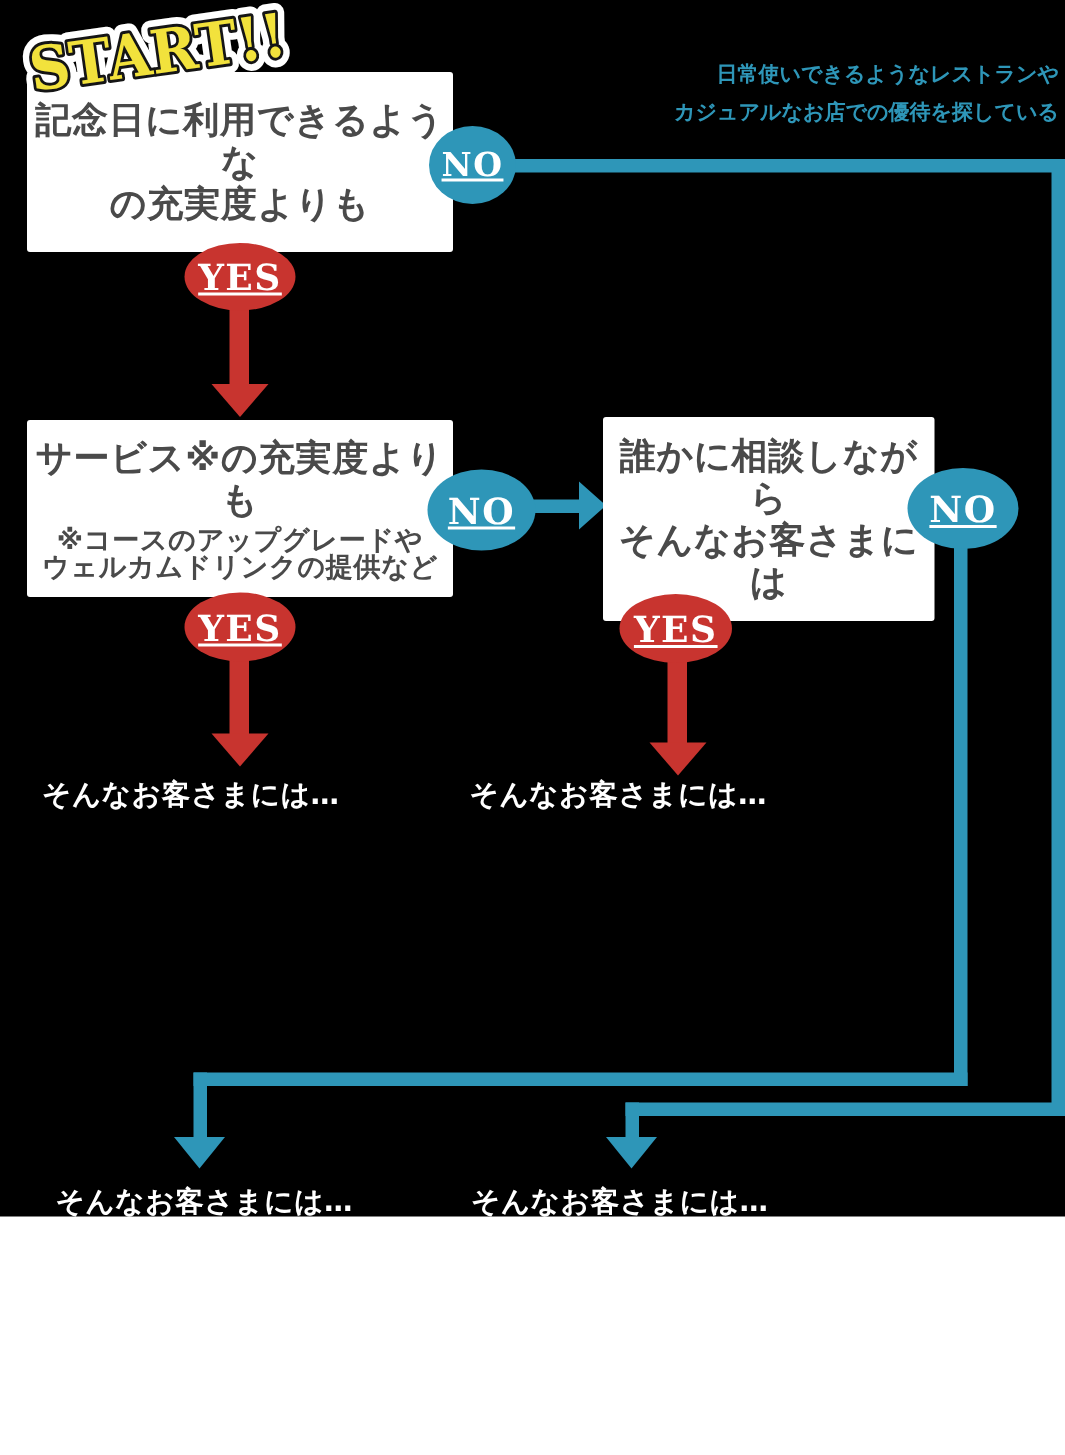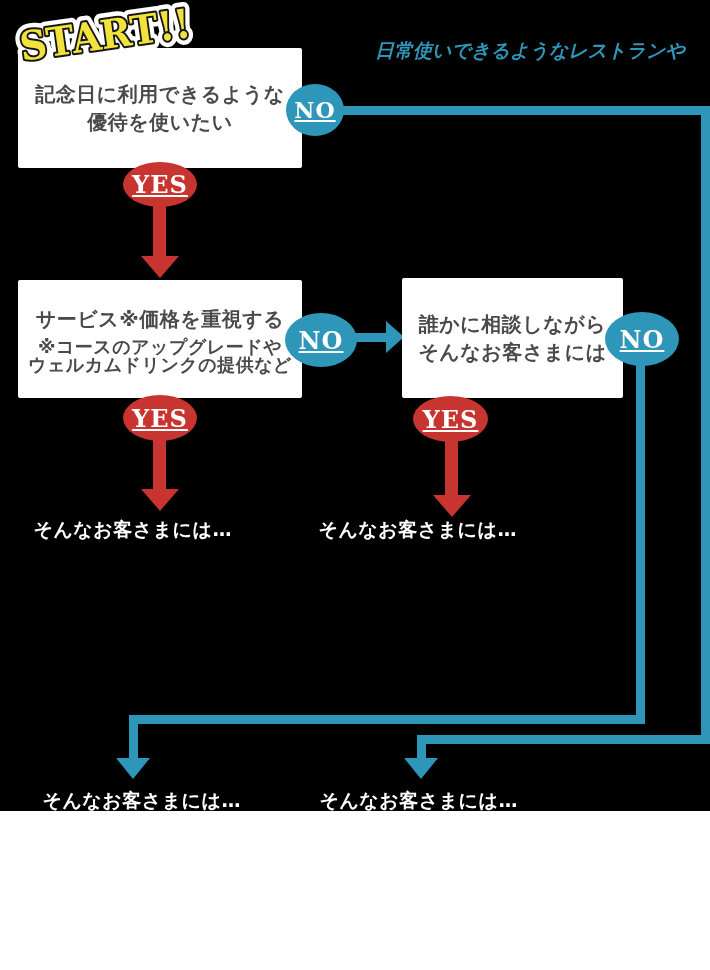--- a/index.html
+++ b/index.html
@@ -40,21 +40,21 @@
     background: #ffffff;
     border-radius: 2px;
     color: var(--box-text);
     display: flex;
     flex-direction: column;
     justify-content: center;
     align-items: center;
     text-align: center;
     font-weight: 600;
   }
-  .qline { font-size: 20px; line-height: 28px; letter-spacing: 0.5px; }
+  .qline { font-size: 24px; line-height: 28px; letter-spacing: 0.5px; }
   .qnote { font-size: 14px; line-height: 18px; letter-spacing: 0.5px; margin-top: 5px; }
   .qnote-line { font-size: 18px; line-height: 18px; }
   
   .bubble {
     position: absolute;
     border-radius: 50%;
     color: #ffffff;
     display: flex;
     align-items: center;
     justify-content: center;
@@ -87,33 +87,32 @@
     position: absolute; width: 0; height: 0;
     border-top: 16px solid transparent;
     border-bottom: 16px solid transparent;
     border-left: 18px solid var(--blue);
   }
   
   .branch-text {
     position: absolute;
     left: 354px; top: 38px;
     width: 352px;
-    text-align: center;
+    text-align: right;
     color: var(--blue);
     font-weight: bold;
-    font-size: 19px;
+    font-size: 14px;
     line-height: 25px;
     letter-spacing: 0px;
-    font-style: italic;
   }
   
   .result-text {
     position: absolute;
     width: 204px;
-    text-align: right;
+    text-align: left;
     color: #ffffff;
     font-weight: bold;
     font-size: 19px;
     letter-spacing: 0.5px;
     white-space: nowrap;
   }
 </style>
 </head>
 <body>
 
@@ -138,51 +137,52 @@
   <div class="arrowhead-down-red" style="left:141px; top:256px;"></div>
 
   <div class="vline red-line" style="left:153px; top:438px; width:13px; height:52px;"></div>
   <div class="arrowhead-down-red" style="left:141px; top:489px;"></div>
 
   <div class="vline red-line" style="left:445px; top:440px; width:13px; height:56px;"></div>
   <div class="arrowhead-down-red" style="left:433px; top:495px;"></div>
 
   <div class="qbox" style="left:18px; top:48px; width:284px; height:120px;">
     <div class="qline">記念日に利用できるような</div>
-    <div class="qline">優待を使いたい</div>
+    <div class="qline">の充実度よりも</div>
   </div>
 
   <div class="qbox" style="left:18px; top:280px; width:284px; height:118px;">
-    <div class="qline">サービス※価格を重視する</div>
+    <div class="qline">サービス※の充実度よりも</div>
     <div class="qnote">
       <div class="qnote-line">※コースのアップグレードや</div>
       <div class="qnote-line">ウェルカムドリンクの提供など</div>
     </div>
   </div>
 
-  <div class="qbox" style="left:402px; top:278px; width:221px; height:120px;">
+  <div class="qbox" style="left:402px; top:278px; width:221px; height:136px;">
     <div class="qline">誰かに相談しながら</div>
     <div class="qline">そんなお客さまには</div>
   </div>
 
   <div class="start-wrap">
     <svg viewBox="0 0 215 80">
       <text class="start-outline-text" x="105" y="52" text-anchor="middle" textLength="172" lengthAdjust="spacingAndGlyphs">START!!</text>
       <text class="start-main-text" x="105" y="52" text-anchor="middle" textLength="172" lengthAdjust="spacingAndGlyphs">START!!</text>
     </svg>
   </div>
 
   <div class="bubble no" style="left:286px; top:84px; width:58px; height:52px; font-size:22px;">NO</div>
   <div class="bubble yes" style="left:123px; top:162px; width:74px; height:45px;">YES</div>
   <div class="bubble no" style="left:285px; top:313px; width:72px; height:54px;">NO</div>
   <div class="bubble no" style="left:605px; top:312px; width:74px; height:54px;">NO</div>
   <div class="bubble yes" style="left:123px; top:395px; width:74px; height:46px;">YES</div>
   <div class="bubble yes" style="left:413px; top:396px; width:75px; height:46px;">YES</div>
 
   <div class="branch-text">
     <div>日常使いできるようなレストランや</div>
+    <div>カジュアルなお店での優待を探している</div>
   </div>
 
   <div class="result-text" style="left:28px; top:517px;">そんなお客さまには…</div>
   <div class="result-text" style="left:313px; top:517px;">そんなお客さまには…</div>
   <div class="result-text" style="left:37px; top:788px;">そんなお客さまには…</div>
   <div class="result-text" style="left:314px; top:788px;">そんなお客さまには…</div>
 </div>
 
 </body></html>

